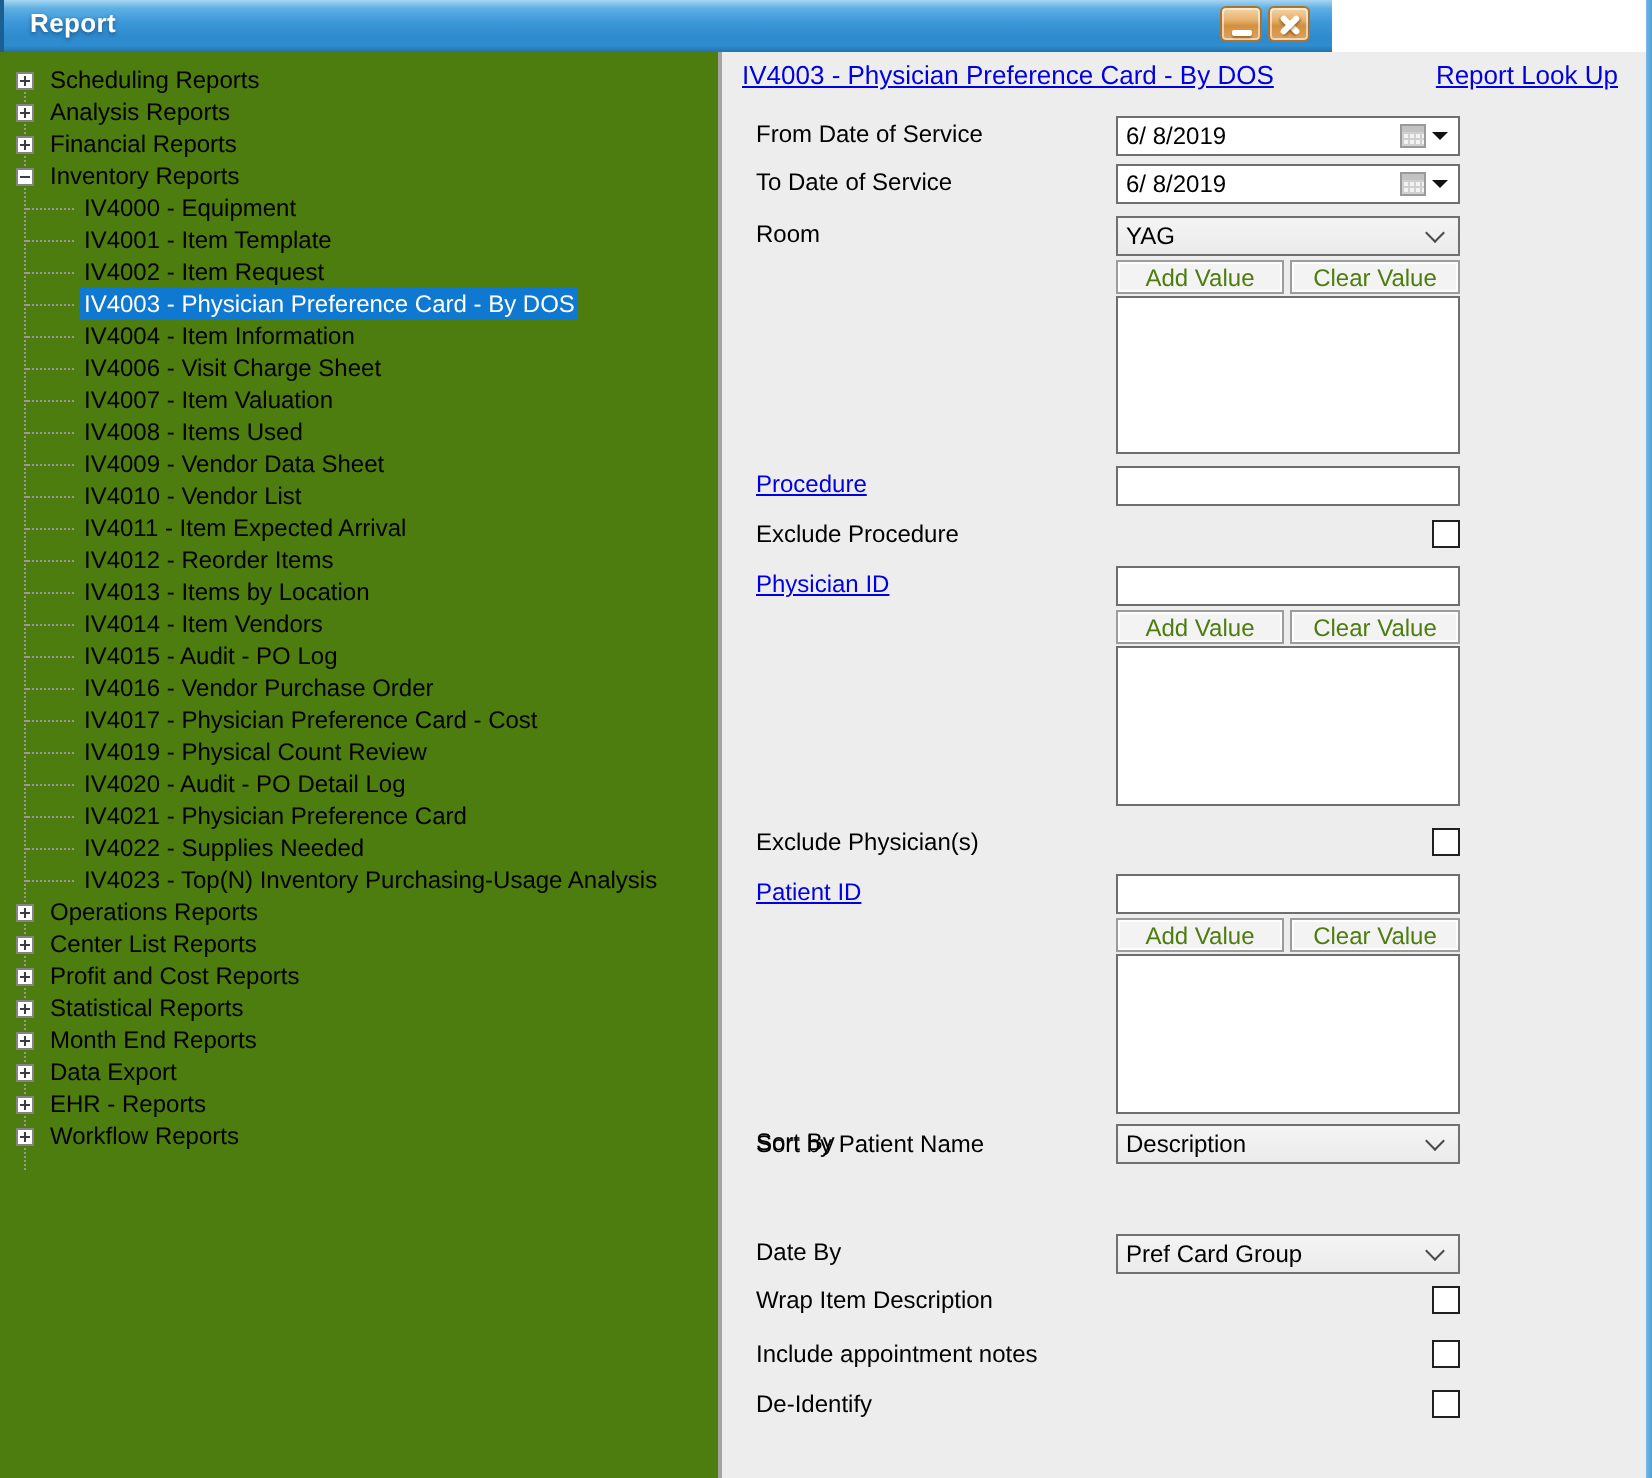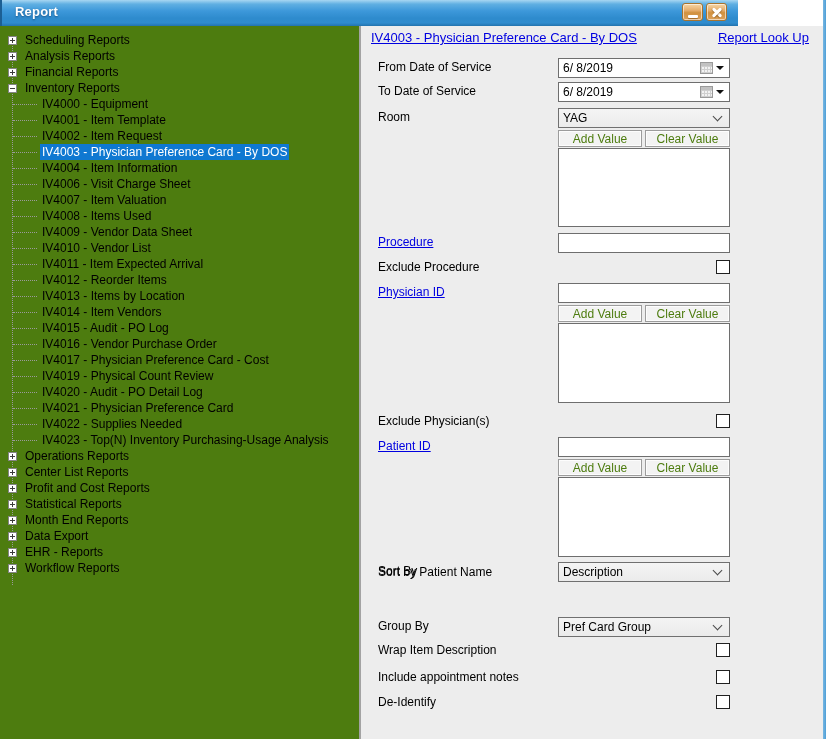--- a/index.html
+++ b/index.html
@@ -1,21 +1,21 @@
 <!DOCTYPE html>
 <html><head>
 <meta charset="utf-8">
 <style>
   * { margin:0; padding:0; box-sizing:border-box; }
   html,body { width:826px; height:739px; font-family:"Liberation Sans", sans-serif; background:#fff; }
   .window { position:relative; width:826px; height:739px; overflow:hidden; background:#fff; }
 
   
   .titlebar {
-    position:absolute; top:0; left:0; width:738px; height:26px;
+    position:absolute; top:0; left:0; width:666px; height:26px;
     background:linear-gradient(180deg,#a7d6f2 0%,#5fafe2 16%,#3d98da 42%,#2e8bcd 70%,#2f8cce 88%,#2273ae 100%);
     border-left:2px solid #1c5f93;
   }
   .title {
     position:absolute; left:13px; top:4px; color:#fff; font-size:13px; font-weight:bold;
     text-shadow:0 1px 2px rgba(0,40,80,.55); letter-spacing:.2px;
   }
   .winbtns { position:absolute; top:3px; right:11px; display:flex; gap:3px; }
   .winbtn {
     position:relative; width:21px; height:18px; border-radius:3px;
@@ -334,21 +334,21 @@
       </div>
 
       <div class="frow" style="top:536px; height:20px;">
         <span class="flabel" style="line-height:19px;">Sort By</span>
         <div class="ctl combo">
           <span class="combo-val">Description</span>
           <span class="chev"></span>
         </div>
       </div>
       <div class="frow" style="top:591px; height:20px;">
-        <span class="flabel" style="line-height:19px;">Group By</span>
+        <span class="flabel" style="line-height:19px;">Date By</span>
         <div class="ctl combo">
           <span class="combo-val">Pref Card Group</span>
           <span class="chev"></span>
         </div>
       </div>
 
       <div class="frow" style="top:617px; height:14px;">
         <span class="flabel" style="line-height:14px;">Wrap Item Description</span>
         <div class="checkbox"></div>
       </div>

